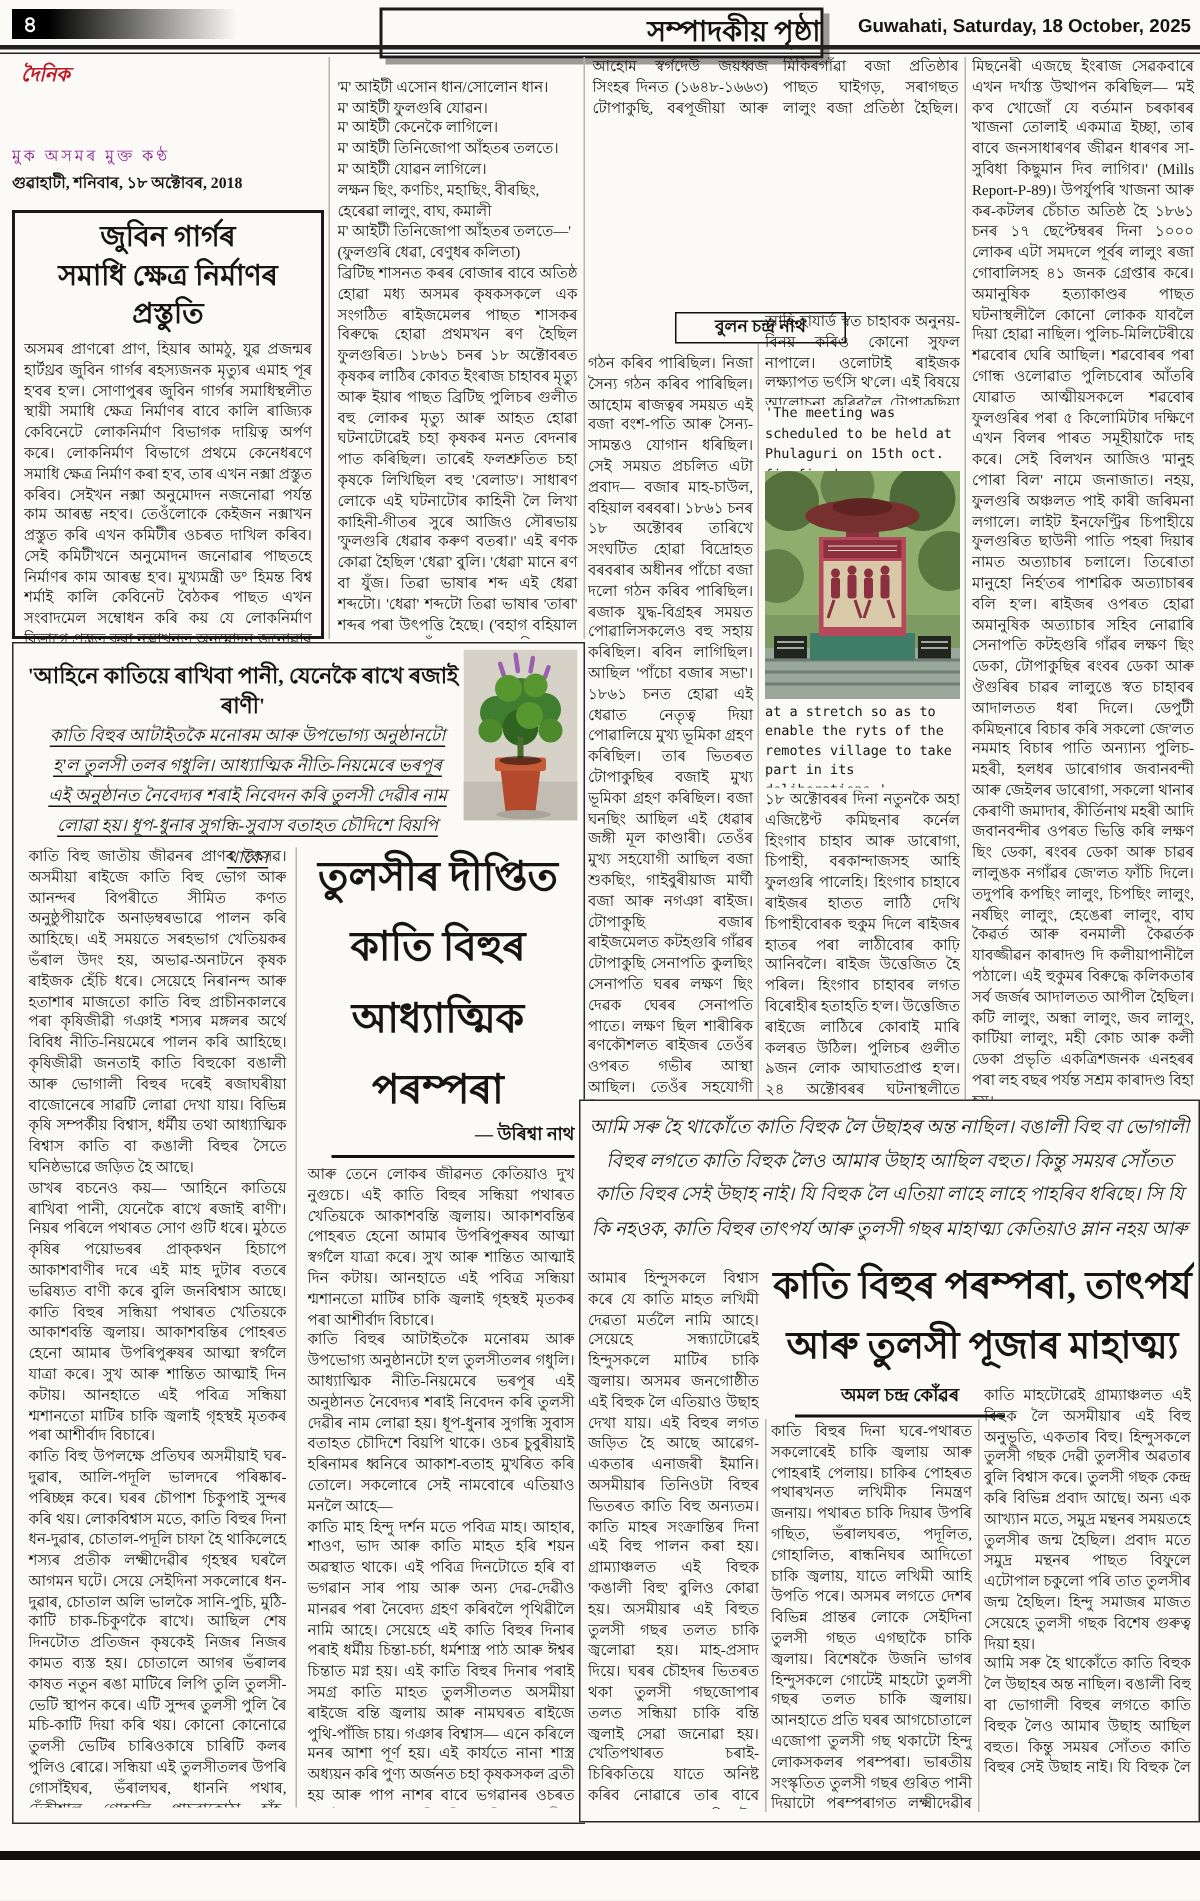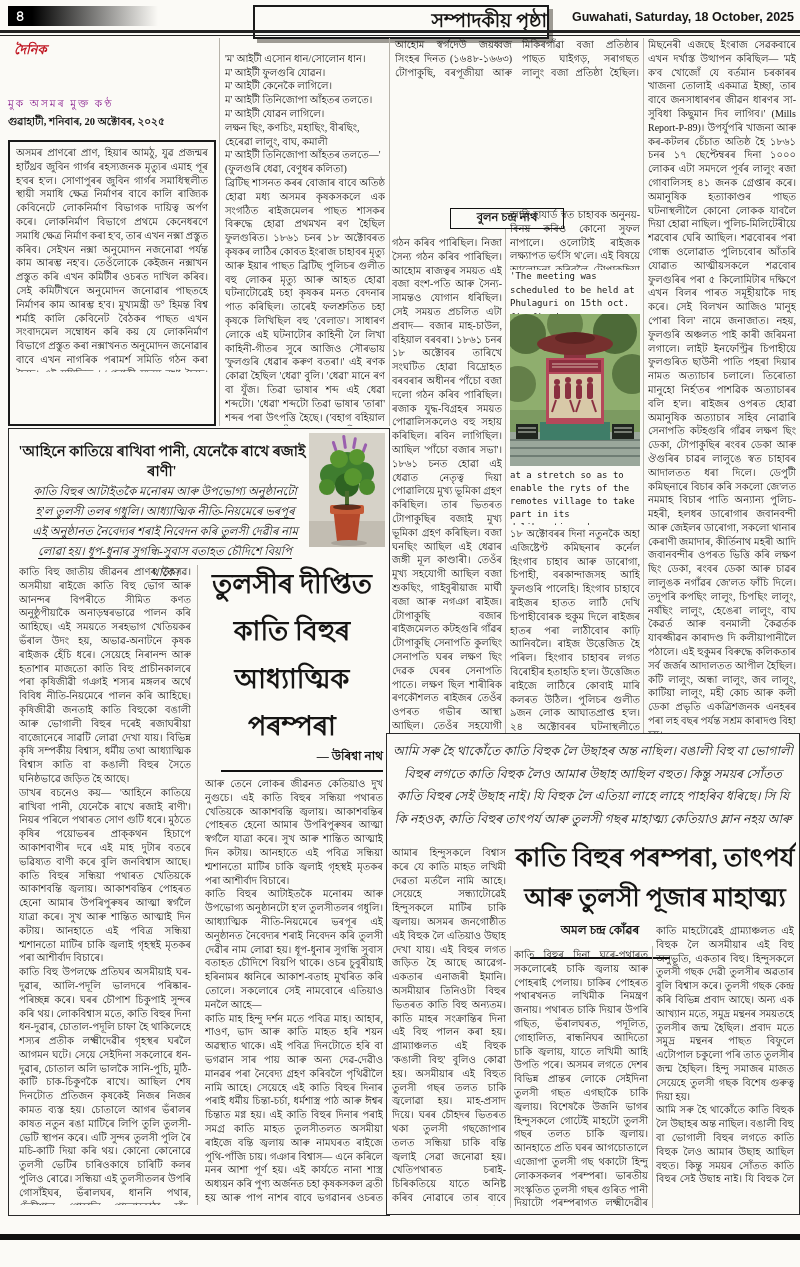--- a/index.html
+++ b/index.html
@@ -40,21 +40,21 @@
   .tulsi-sf{position:absolute;left:22px;top:52px;width:268px;font-size:11.5px;font-style:italic;text-align:center;line-height:1.75;
             text-decoration:underline;text-underline-offset:3px;}
   .tulsi-img{position:absolute;left:300px;top:4px;width:76px;height:114px;}
   .tulsi-h{position:absolute;left:192px;top:132px;width:182px;font-size:27px;font-weight:bold;text-align:center;line-height:1.75;}
   .tulsi-by{position:absolute;left:212px;top:318px;width:162px;text-align:right;font-weight:bold;font-size:12px;
             border-bottom:2px solid #111;padding-bottom:3px;}
   
   .kati-box{left:386px;top:733px;width:412px;height:480px;border:1px solid #2a2a2a;background:#fbfaf6;}
   .kati-sf{left:392px;top:740px;width:402px;height:92px;font-size:12.5px;font-style:italic;text-align:center;line-height:1.8;overflow:hidden;}
   .kati-h{left:514px;top:838px;width:282px;height:80px;font-size:25px;font-weight:bold;text-align:center;line-height:1.6;overflow:hidden;}
-  .kati-by{left:530px;top:921px;width:140px;text-align:center;font-weight:bold;font-size:12px;border-bottom:2px solid #111;padding-bottom:16px;}
+  .kati-by{left:530px;top:921px;width:140px;text-align:center;font-weight:bold;font-size:12px;border-bottom:2px solid #111;padding-bottom:2px;}
   .footer-bar{left:0;top:1234px;width:800px;height:6px;background:#111;}
   .hairline{background:#222;}
 </style>
 </head>
 <body>
 
 <div id="paper">
 
   <div class="abs pgnum">
     <div class="sq">৪</div>
@@ -63,24 +63,28 @@
   <div class="abs section-box">
     <span>সম্পাদকীয় পৃষ্ঠা</span>
   </div>
   <div class="abs edate">Guwahati,  Saturday, 18 October, 2025</div>
   <div class="abs hairline" style="left:0;top:30px;width:800px;height:3px;"></div>
   <div class="abs hairline" style="left:0;top:35px;width:800px;height:1px;"></div>
 
   <div class="abs masthead">
     <div class="mh-daily" style="color:#c01622;">দৈনিক</div>
     <div class="mh-tag" style="color:#8a1f8f;">মুক অসমৰ মুক্ত কণ্ঠ</div>
-    <div class="mh-date">গুৱাহাটী, শনিবাৰ, 20 অক্টোবৰ, ২০২৫</div>
+    <div class="mh-date">গুৱাহাটী, শনিবাৰ, ১৮ অক্টোবৰ, 2018</div>
   </div>
 
   <div class="abs zubin-box">
+    <div class="zubin-h">
+      <span>জুবিন গাৰ্গৰ</span><br>
+      <span>সমাধি ক্ষেত্ৰ নিৰ্মাণৰ প্ৰস্তুতি</span>
+    </div>
     <div class="body-text" style="height:226px;">অসমৰ প্ৰাণৰো প্ৰাণ, হিয়াৰ আমঠু, যুৱ প্ৰজন্মৰ হাৰ্টথ্ৰব জুবিন গাৰ্গৰ ৰহস্যজনক মৃত্যুৰ এমাহ পূৰ হ'বৰ হ'ল। সোণাপুৰৰ জুবিন গাৰ্গৰ সমাধিস্থলীত স্থায়ী সমাধি ক্ষেত্ৰ নিৰ্মাণৰ বাবে কালি ৰাজ্যিক কেবিনেটে লোকনিৰ্মাণ বিভাগক দায়িত্ব অৰ্পণ কৰে। লোকনিৰ্মাণ বিভাগে প্ৰথমে কেনেধৰণে সমাধি ক্ষেত্ৰ নিৰ্মাণ কৰা হ'ব, তাৰ এখন নক্সা প্ৰস্তুত কৰিব। সেইখন নক্সা অনুমোদন নজনোৱা পৰ্যন্ত কাম আৰম্ভ নহ'ব। তেওঁলোকে কেইজন নক্সাখন প্ৰস্তুত কৰি এখন কমিটীৰ ওচৰত দাখিল কৰিব। সেই কমিটীখনে অনুমোদন জনোৱাৰ পাছতহে নিৰ্মাণৰ কাম আৰম্ভ হ'ব। মুখ্যমন্ত্ৰী ড° হিমন্ত বিশ্ব শৰ্মাই কালি কেবিনেট বৈঠকৰ পাছত এখন সংবাদমেল সম্বোধন কৰি কয় যে লোকনিৰ্মাণ বিভাগে প্ৰস্তুত কৰা নক্সাখনত অনুমোদন জনোৱাৰ বাবে এখন নাগৰিক পৰামৰ্শ সমিতি গঠন কৰা হৈছে। এই সমিতিত ১১গৰাকী সদস্য ৰখা হৈছে। যাৰ ভিতৰত আছে জুবিন গাৰ্গৰ পত্নী গৰিমা শইকীয়া গাৰ্গ, ভগ্নী পামী বৰঠাকুৰ, শ্যামন্ত গৌতম, পাৰ্থসাৰথি মহন্ত আৰু জুবিন গাৰ্গৰ সহযোগীসকল। সমাধিস্থলীত স্থায়ী সমাধি ক্ষেত্ৰ নিৰ্মাণৰ বাবে কাম আৰম্ভ কৰিব বুলি মুখ্যমন্ত্ৰী হিমন্ত বিশ্ব শৰ্মাই ঘোষণা কৰে।</div>
   </div>
 
   <div class="abs rule-v" style="left:219px;top:38px;height:388px;"></div>
   <div class="abs rule-v" style="left:389px;top:38px;height:388px;"></div>
   <div class="abs rule-v" style="left:643px;top:38px;height:698px;"></div>
   <div class="abs rule-v" style="left:505px;top:212px;height:524px;"></div>
 
   <div class="abs body-text pre" style="left:225px;top:38px;width:160px;height:388px;text-align:left;">
     <span>'ম' আইটী এসোন ধান/সোলোন ধান।

